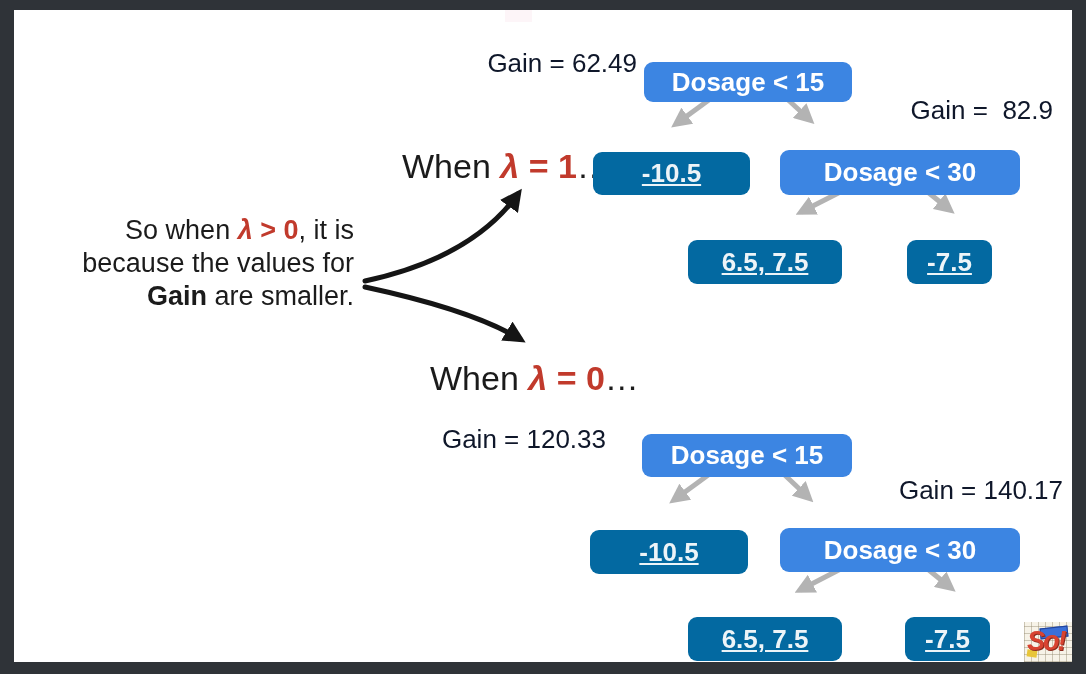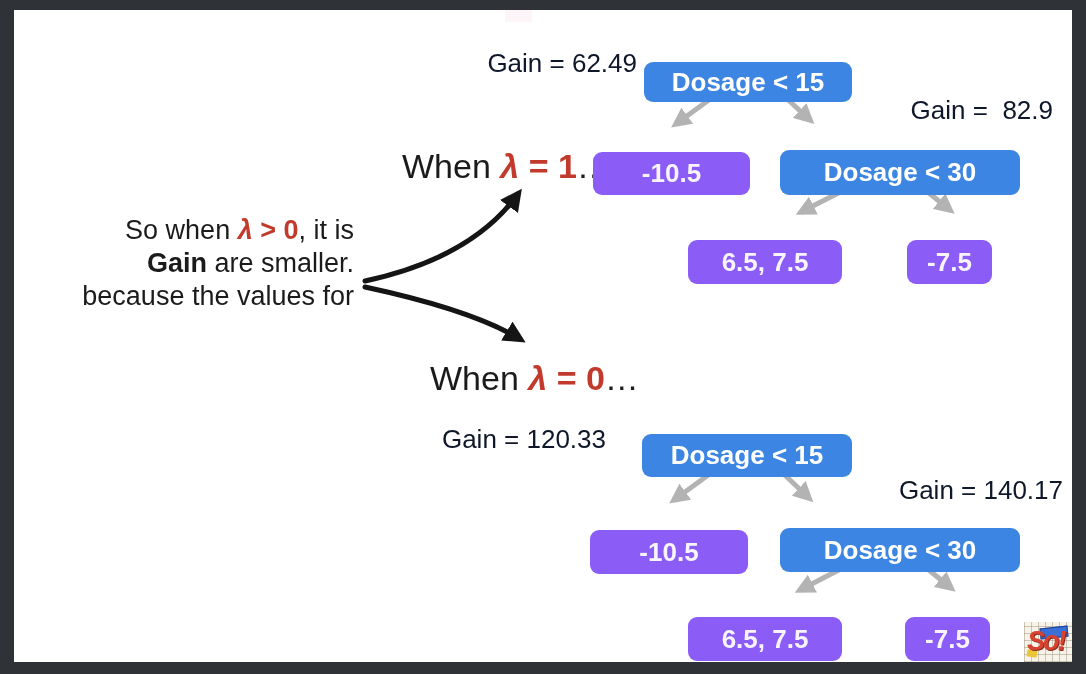--- a/index.html
+++ b/index.html
@@ -55,21 +55,21 @@
     white-space: pre;
   }
 
   .node {
     position: absolute;
     border-radius: 9px;
     display: flex; align-items: center; justify-content: center;
     font-size: 26px; font-weight: bold; margin-top: 20px;
   }
   .node-blue { background: #3c85e2; color: #ffffff; }
-  .node-leaf { background: #8b5cf6; color: rgba(255,255,255,0.93); }
+  .node-leaf { background: #0369a1; color: rgba(255,255,255,0.93); text-decoration: underline; }
 
   .logo {
     position: absolute;
     left: 1010px; top: 612px;
     width: 48px; height: 40px;
     background-color: #f7f3e8;
     background-image:
       repeating-linear-gradient(0deg,  rgba(150,140,115,0.45) 0 1px, transparent 1px 7px),
       repeating-linear-gradient(90deg, rgba(150,140,115,0.45) 0 1px, transparent 1px 7px);
     overflow: hidden;
@@ -131,22 +131,22 @@
       </g>
 
       <g stroke="#151515" stroke-width="5" fill="none" stroke-linecap="round">
         <path d="M351 271 Q458 248 504 184" marker-end="url(#mb)"></path>
         <path d="M351 277 Q458 300 506 329" marker-end="url(#mb)"></path>
       </g>
     </svg>
 
     <div class="annotation">
       <div><span>So when </span><span class="lambda">λ</span><span class="red"> &gt; 0</span><span>, it is</span></div>
+      <div>because the values for</div>
       <div><span class="bold">Gain</span><span> are smaller.</span></div>
-      <div>because the values for</div>
     </div>
 
     <div class="when" style="left:388px; top:137px;"><span>When </span><span class="lambda">λ</span><span class="red"> = 1</span><span>…</span></div>
 
     <div class="when" style="left:388px; top:349px;margin-left:28px;"><span>When </span><span class="lambda">λ</span><span class="red"> = 0</span><span>…</span></div>
 
     <div>
       <div class="gain" style="top:38px; right:435px;">Gain = 62.49</div>
       <div class="node node-blue" style="left:630px; top:32px; width:208px; height:40px;">Dosage &lt; 15</div>
       <div class="node node-leaf" style="left:579px; top:122px; width:157px; height:43px;">-10.5</div>

